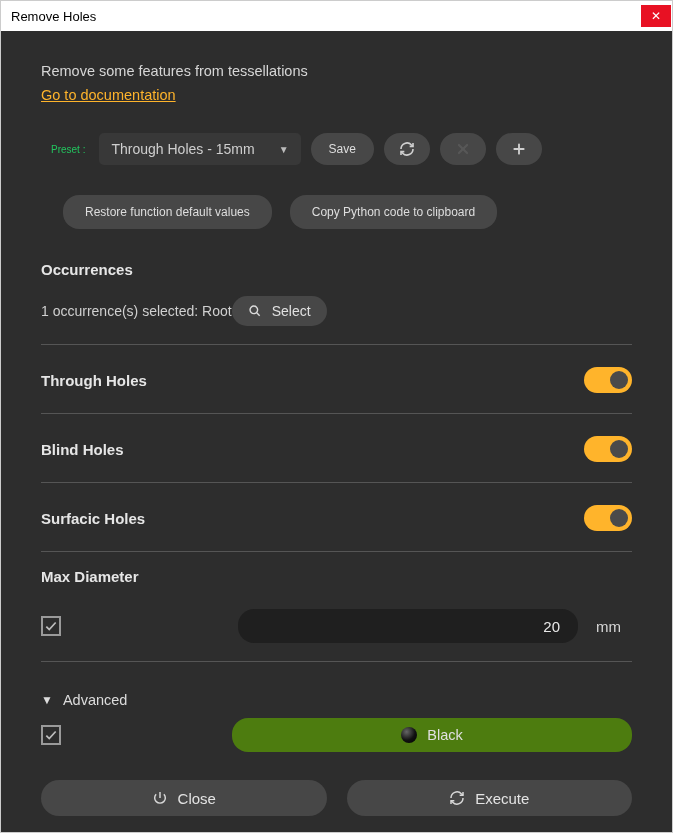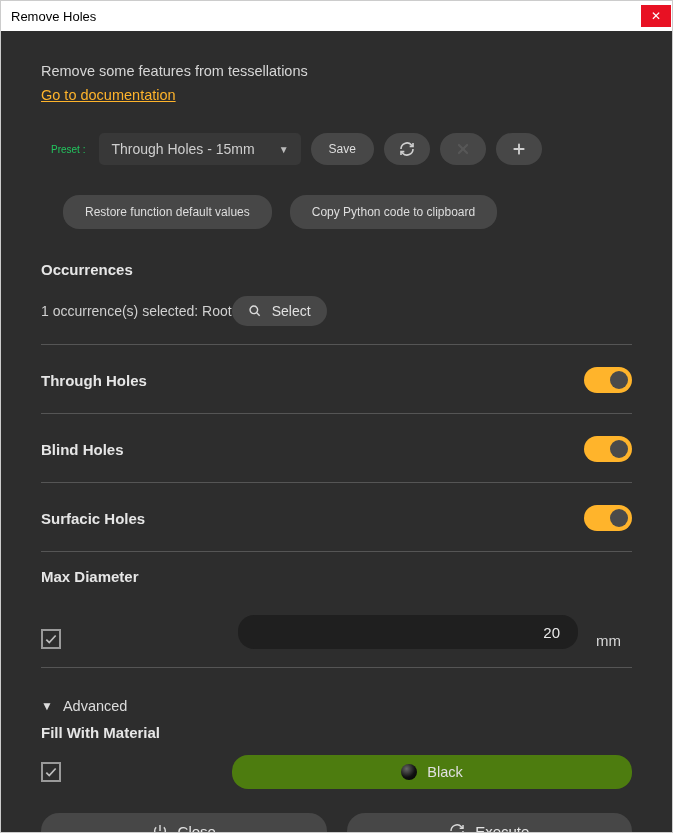--- a/index.html
+++ b/index.html
@@ -22,21 +22,21 @@
   .pillbtn.big { padding: 0 22px; height:34px;}
   .section-label { font-weight: 600; font-size: 15px; color: #e6e6e6; margin-bottom: 18px; }
   .occ-row { display:flex; align-items:center; margin-bottom:10px;}
   .occ-text { font-size:14px; color:#d0d0d0;}
   .select-btn { background:#474747; border-radius:16px; height:30px; padding:0 16px; display:flex; align-items:center; gap:10px; font-size:14px; color:#e0e0e0; cursor:pointer;}
   .hr { border:none; border-top:1px solid #555; margin:8px 0 16px 0;}
   .toggle-row { display:flex; align-items:center; justify-content:space-between; padding:6px 0 12px 0;}
   .toggle-label { font-weight:600; font-size:15px; color:#e6e6e6;}
   .switch { width:48px; height:26px; background:#ffb42b; border-radius:13px; position:relative; cursor:pointer;}
   .switch .knob { width:18px; height:18px; background:#4a4a4a; border-radius:50%; position:absolute; top:4px; right:4px;}
-  .maxd-row { display:flex; align-items:flex-end; gap:18px; margin-top:12px; margin-bottom:10px;}
+  .maxd-row { display:flex; align-items:center; gap:18px; margin-top:6px; margin-bottom:10px;}
   .cb { width:20px; height:20px; border:2px solid #9a9a9a; display:flex; align-items:center; justify-content:center; cursor:pointer;}
   .cb svg { width:14px; height:14px; }
   .num-input { flex:1; background:#1f1f1f; border:none; border-radius:16px; height:34px; color:#e8e8e8; font-size:15px; text-align:right; padding:0 18px; outline:none; max-width:340px; margin-left:auto;}
   .unit { font-size:15px; color:#d6d6d6; width:36px;}
   .adv-row { display:flex; align-items:center; gap:10px; margin:14px 0 10px 0; cursor:pointer;}
   .adv-row .chev { font-size:12px; color:#ddd;}
   .adv-row .adv-label { font-size:14.5px; color:#dcdcdc;}
   .fill-label { font-weight:600; font-size:15px; color:#e6e6e6; margin-bottom:14px;}
   .fill-row { display:flex; align-items:center; gap:18px;}
   .mat-dd { flex:1; background:#4d7c0f; border-radius:16px; height:34px; display:flex; align-items:center; justify-content:center; gap:10px; font-size:14.5px; color:#e0e0e0; cursor:pointer; max-width:400px; margin-left:auto;}
@@ -149,21 +149,20 @@
       <input class="num-input" value="20" style="">
       <span class="unit">mm</span>
     </div>
     <hr class="hr">
 
     <div class="adv-row">
       <span class="chev">▼</span>
       <span class="adv-label">Advanced</span>
     </div>
 
-    <div class="fill-label">Fill With Material</div>
     <div class="fill-row">
       <div class="cb">
         <svg viewBox="0 0 24 24" fill="none" stroke="#bdbdbd" stroke-width="3">
             <polyline points="4 13 9 18 20 6"></polyline>
           </svg>
       </div>
       <div class="mat-dd">
         <span class="sphere"></span>
         <span>Black</span>
       </div>

